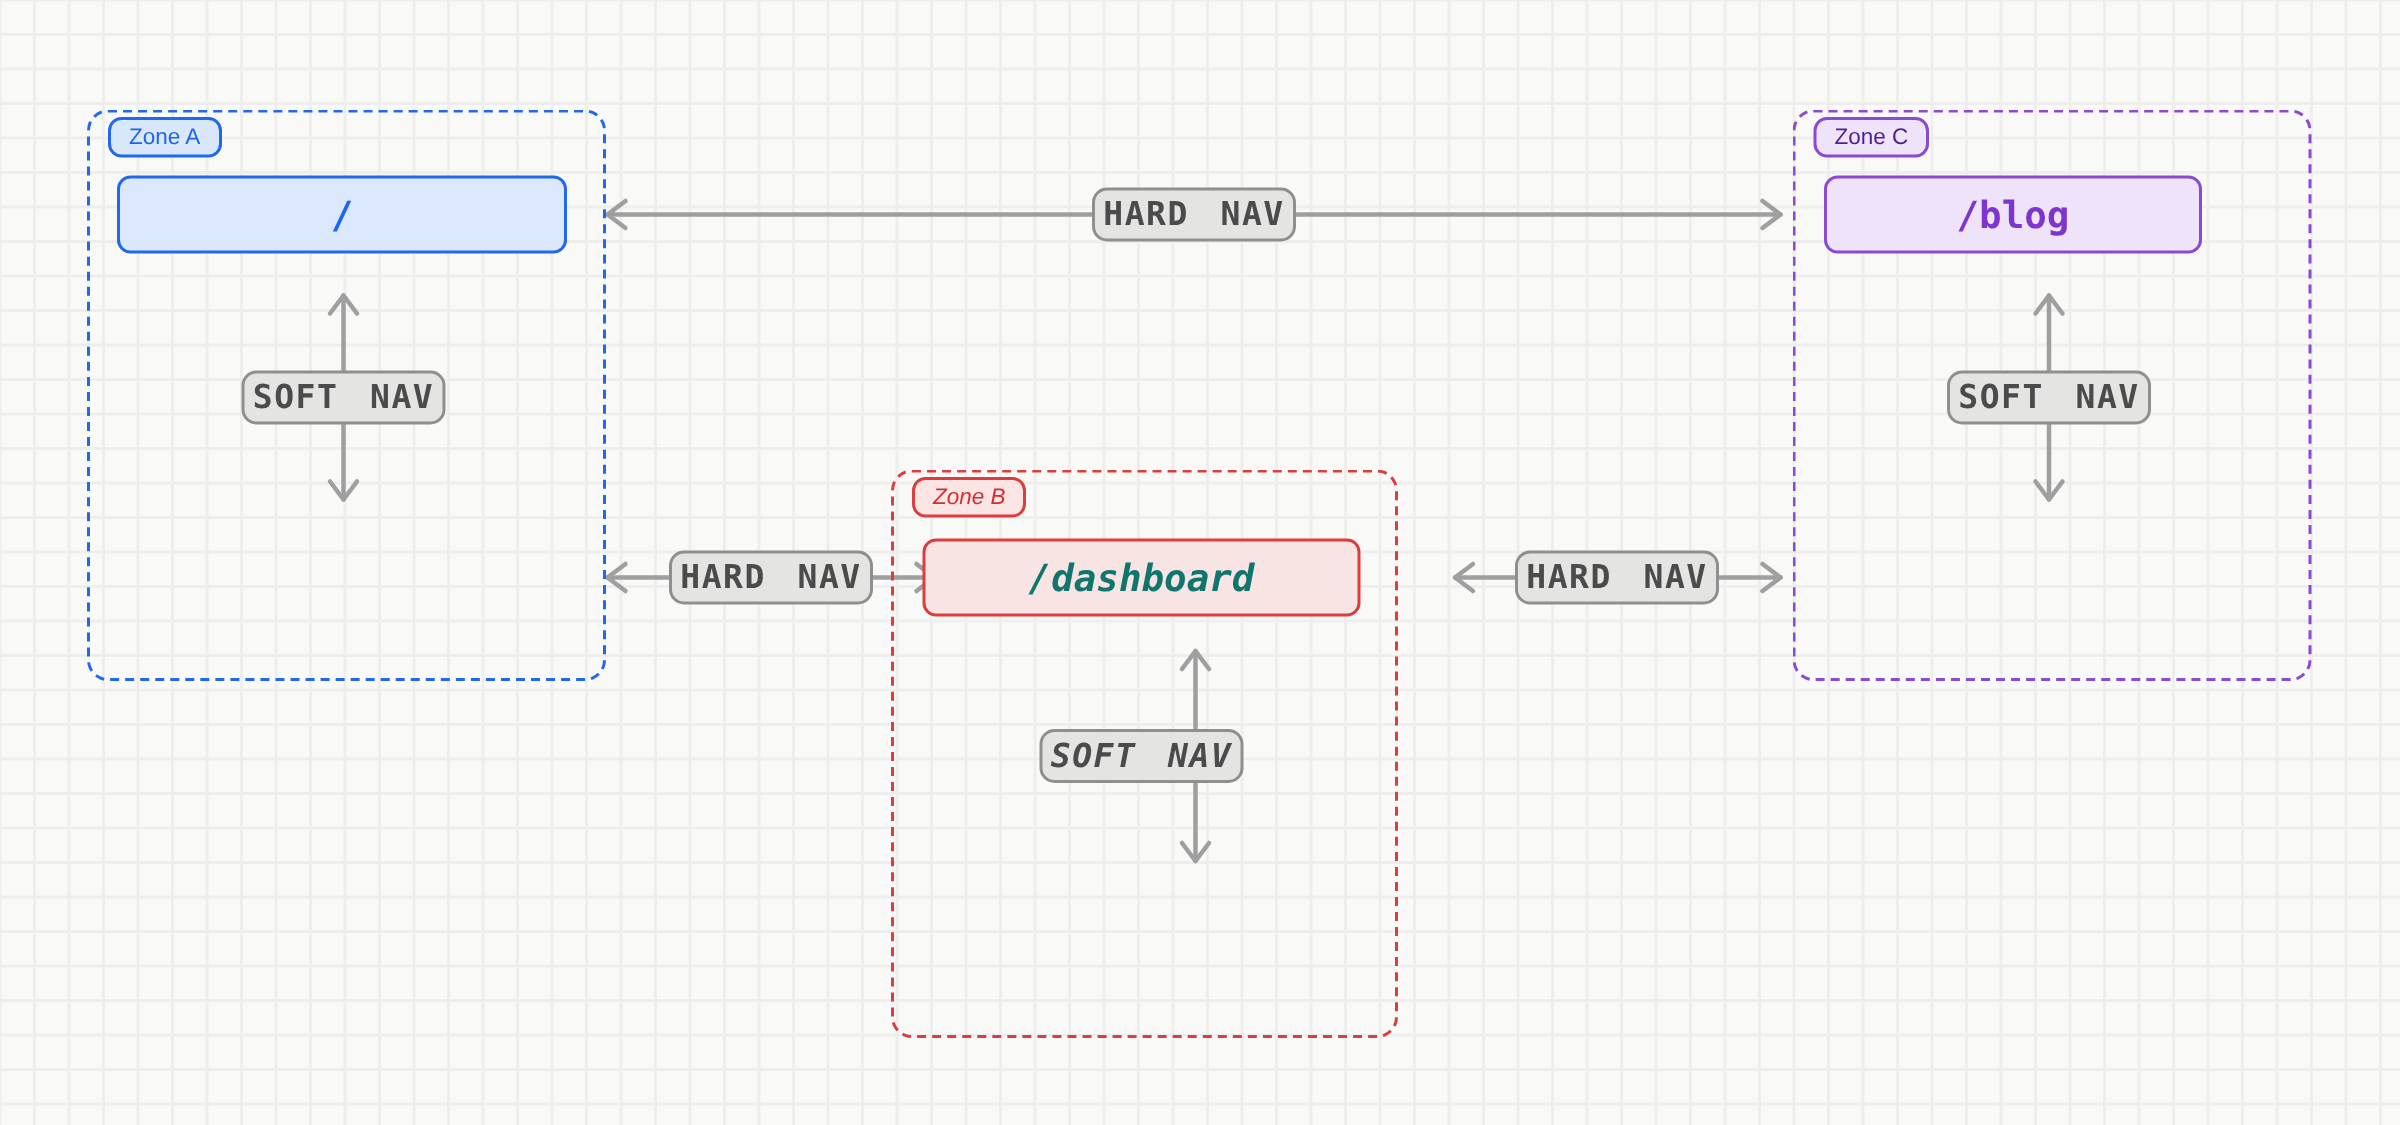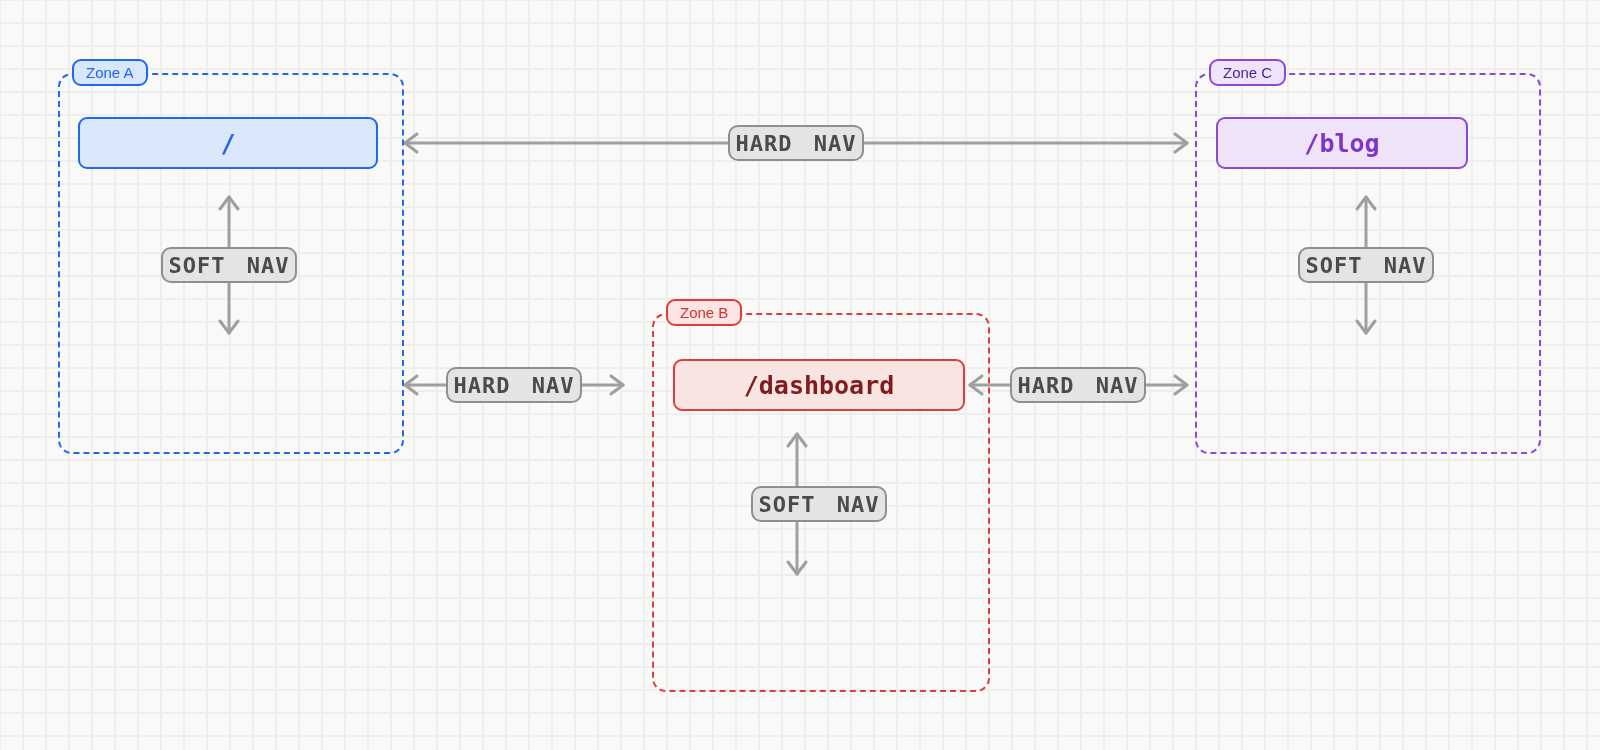--- a/index.html
+++ b/index.html
@@ -9,38 +9,38 @@
     background-image:
       linear-gradient(#eeeeec 2px, transparent 2px),
       linear-gradient(90deg, #eeeeec 2px, transparent 2px);
     background-size:23px 23px;
     background-position:-1px -1px;
     font-family:"DejaVu Sans Mono", monospace;
   }
   .arrow-layer{position:absolute;left:0;top:0;z-index:1;pointer-events:none;}
   .zone{position:absolute;border:2.5px dashed;border-radius:14px;z-index:2;}
   .zone--a{left:58px;top:73px;width:342px;height:377px;border-color:#2268ec;}
-  .zone--b{left:652px;top:313px;width:334px;height:375px;border-color:#dc3d3d;}
+  .zone--b{left:594px;top:313px;width:334px;height:375px;border-color:#dc3d3d;font-style:italic;}
   .zone--c{left:1195px;top:73px;width:342px;height:377px;border-color:#8a4ad2;}
   .zone-label{
     position:absolute;height:27px;padding:0 12px;border-radius:9px;
     display:flex;align-items:center;justify-content:center;
     font-family:"Liberation Sans", sans-serif;font-size:15px;
-    border:2px solid;box-sizing:border-box;white-space:nowrap;z-index:3;
+    border:2px solid;box-sizing:border-box;white-space:nowrap;z-index:3;margin-top:19px;
   }
   .zone--a .zone-label{left:12px;top:-16px;background:#d9e7fb;border-color:#2268ec;color:#1f66ee;}
   .zone--b .zone-label{left:12px;top:-16px;background:#fbe4e4;border-color:#dc3d3d;color:#d22f2f;}
   .zone--c .zone-label{left:12px;top:-16px;background:#efe3f9;border-color:#8a4ad2;color:#4c1d95;}
   .route-node{
     position:absolute;height:52px;border-radius:9px;border:2.5px solid;box-sizing:border-box;
     display:flex;align-items:center;justify-content:center;
     font-size:25px;font-weight:bold;white-space:nowrap;z-index:3;
   }
   .zone--a .route-node{left:18px;width:300px;background:#dbe8fb;border-color:#2268ec;color:#1f66ee;}
-  .zone--b .route-node{left:19px;width:292px;background:#f9e4e4;border-color:#dc3d3d;color:#7f1d1d;}
+  .zone--b .route-node{left:19px;width:292px;background:#f9e4e4;border-color:#dc3d3d;color:#0f766e;}
   .zone--c .route-node{left:19px;width:252px;background:#efe3f9;border-color:#8a4ad2;color:#7d35cd;}
   .node-top{top:42px;}
   .node-bottom{top:286px;}
   .zone--b .node-top{top:44px;}
   .zone--b .node-bottom{top:283px;}
   .nav-badge{
     position:absolute;width:136px;height:36px;border-radius:10px;box-sizing:border-box;
     background:#e4e4e2;border:2px solid #8f8f8f;color:#4b4b4b;
     display:flex;align-items:center;justify-content:center;
     font-size:22px;font-weight:bold;letter-spacing:1px;word-spacing:7px;white-space:nowrap;

